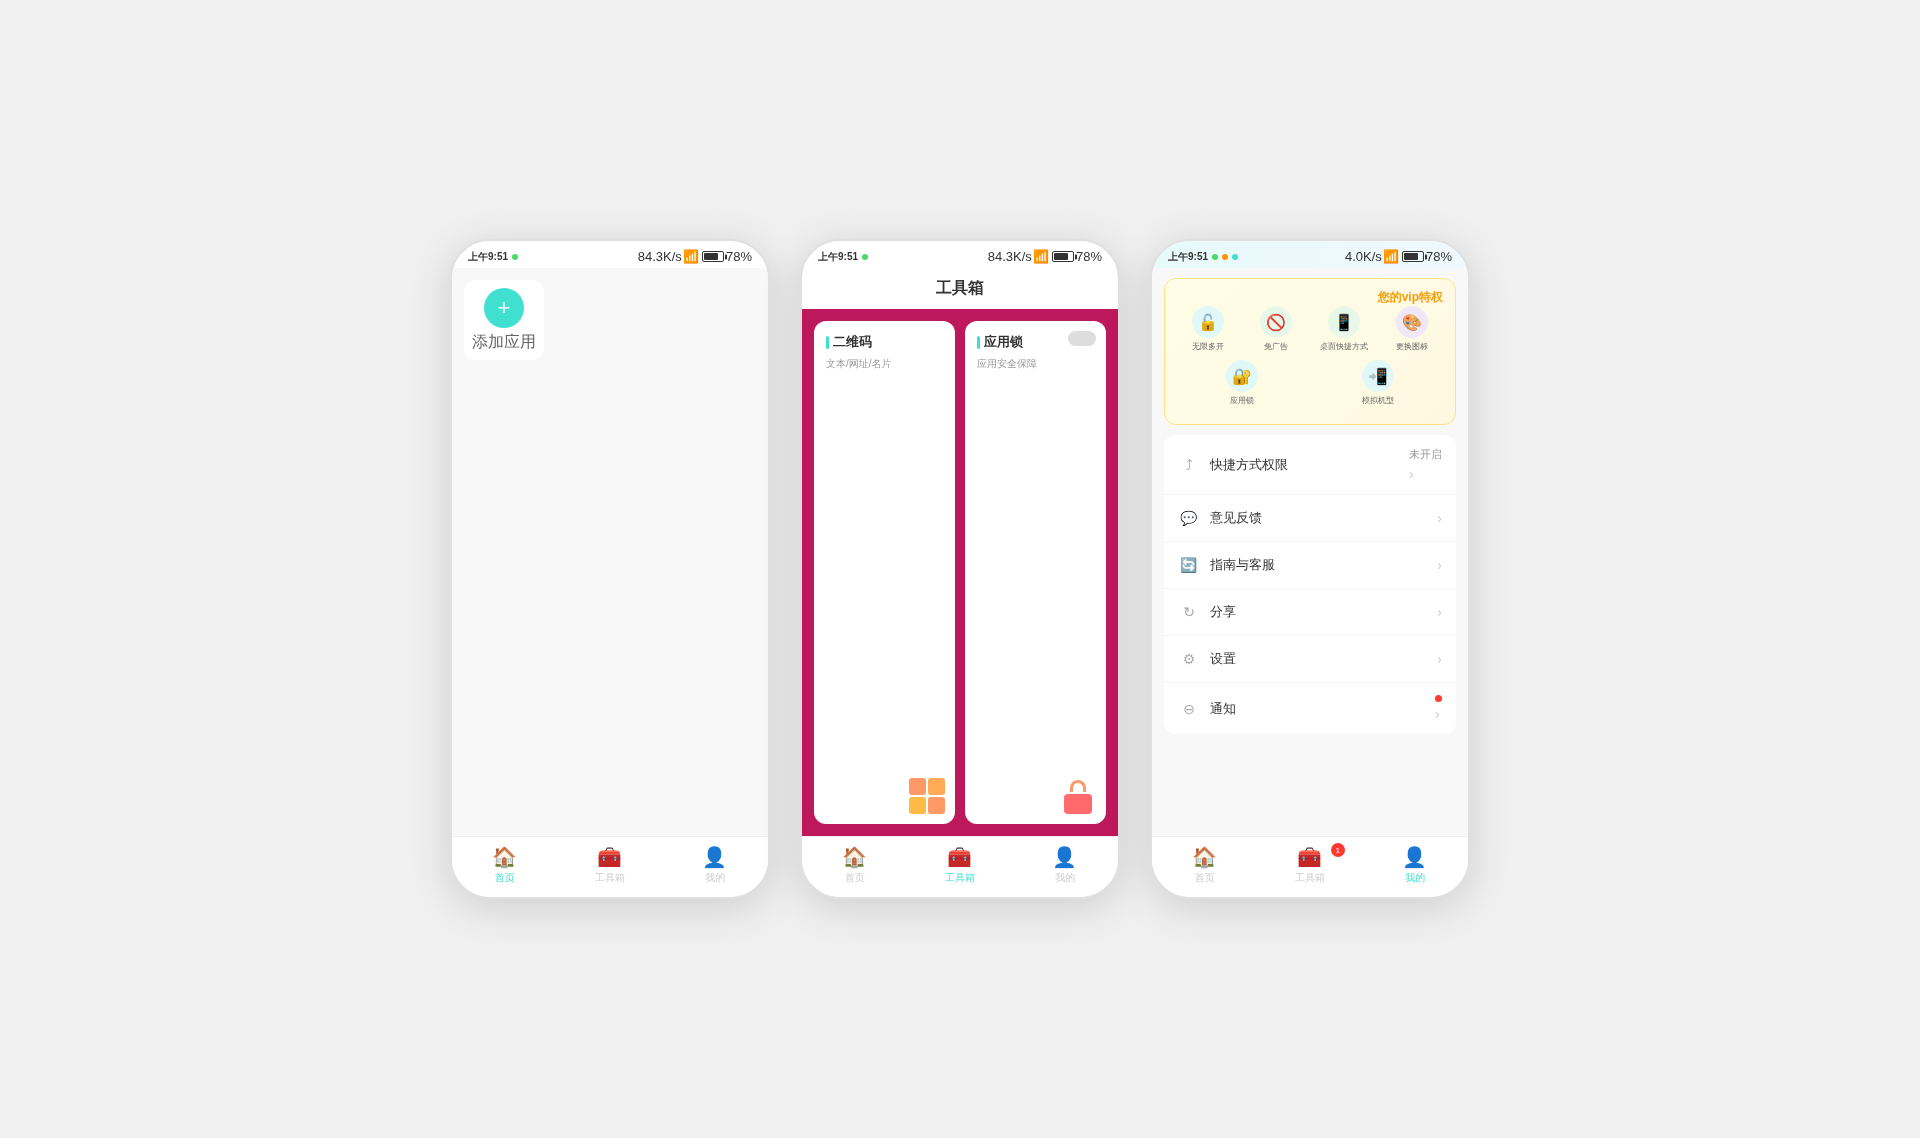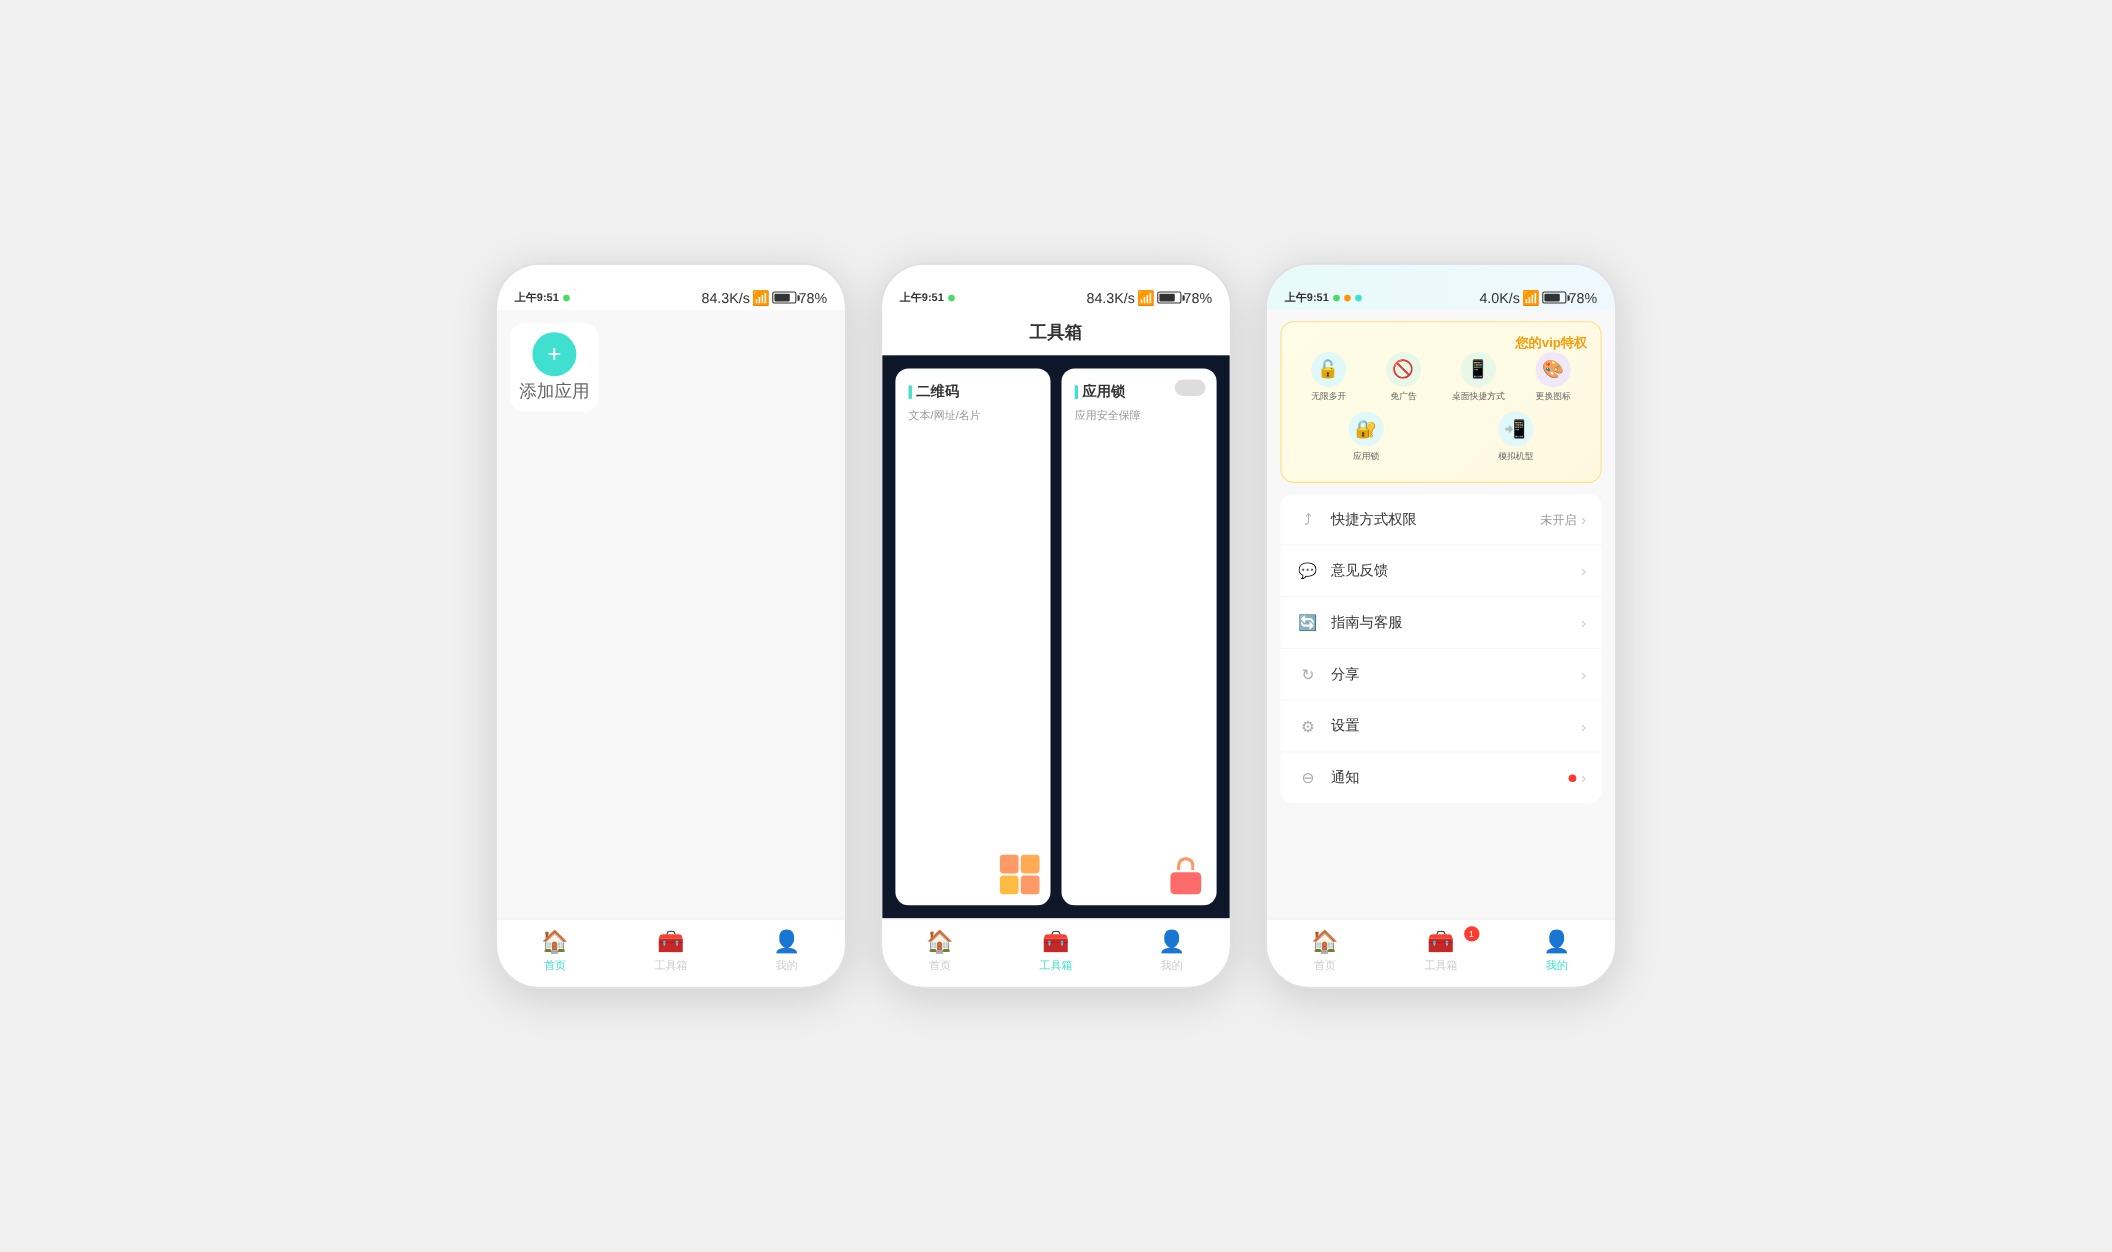--- a/index.html
+++ b/index.html
@@ -25,21 +25,21 @@
       flex-direction: column;
       border: 2px solid #e0e0e0;
       position: relative;
     }
 
     
     .status-bar {
       display: flex;
       justify-content: space-between;
       align-items: center;
-      padding: 22px 16px 4px;
+      padding: 8px 16px 4px;
       font-size: 10px;
       color: #333;
       background: #fff;
     }
     .status-left { font-weight: 600; display: flex; align-items: center; gap: 4px; }
     .status-right { display: flex; align-items: center; gap: 2px; font-size: 13px; }
     .status-dot { width: 6px; height: 6px; border-radius: 50%; background: #4cd964; display: inline-block; }
     .battery-icon {
       display: inline-flex;
       align-items: center;
@@ -171,21 +171,21 @@
       color: #ccc;
     }
     .nav-label.active { color: #40e0d0; }
 
     
     .toolbox-grid {
       display: grid;
       grid-template-columns: 1fr 1fr;
       gap: 10px;
       padding: 12px;
-      background: #0f172a;
+      background: #be185d;
       flex: 1;
     }
     .tool-card {
       background: #fff;
       border-radius: 12px;
       padding: 12px;
       display: flex;
       flex-direction: column;
       gap: 6px;
       position: relative;
@@ -382,24 +382,24 @@
       color: #aaa;
       font-size: 14px;
     }
     .menu-item-label {
       flex: 1;
       font-size: 13px;
       color: #333;
     }
     .menu-item-right {
       display: flex;
-      align-items: center;
       gap: 4px;
       color: #999;
       font-size: 11px;
+      flex-direction: column;
     }
     .menu-chevron { font-size: 14px; color: #ccc; }
     .notification-dot {
       width: 7px;
       height: 7px;
       border-radius: 50%;
       background: #ff3b30;
       display: inline-block;
     }
     .nav-badge {

